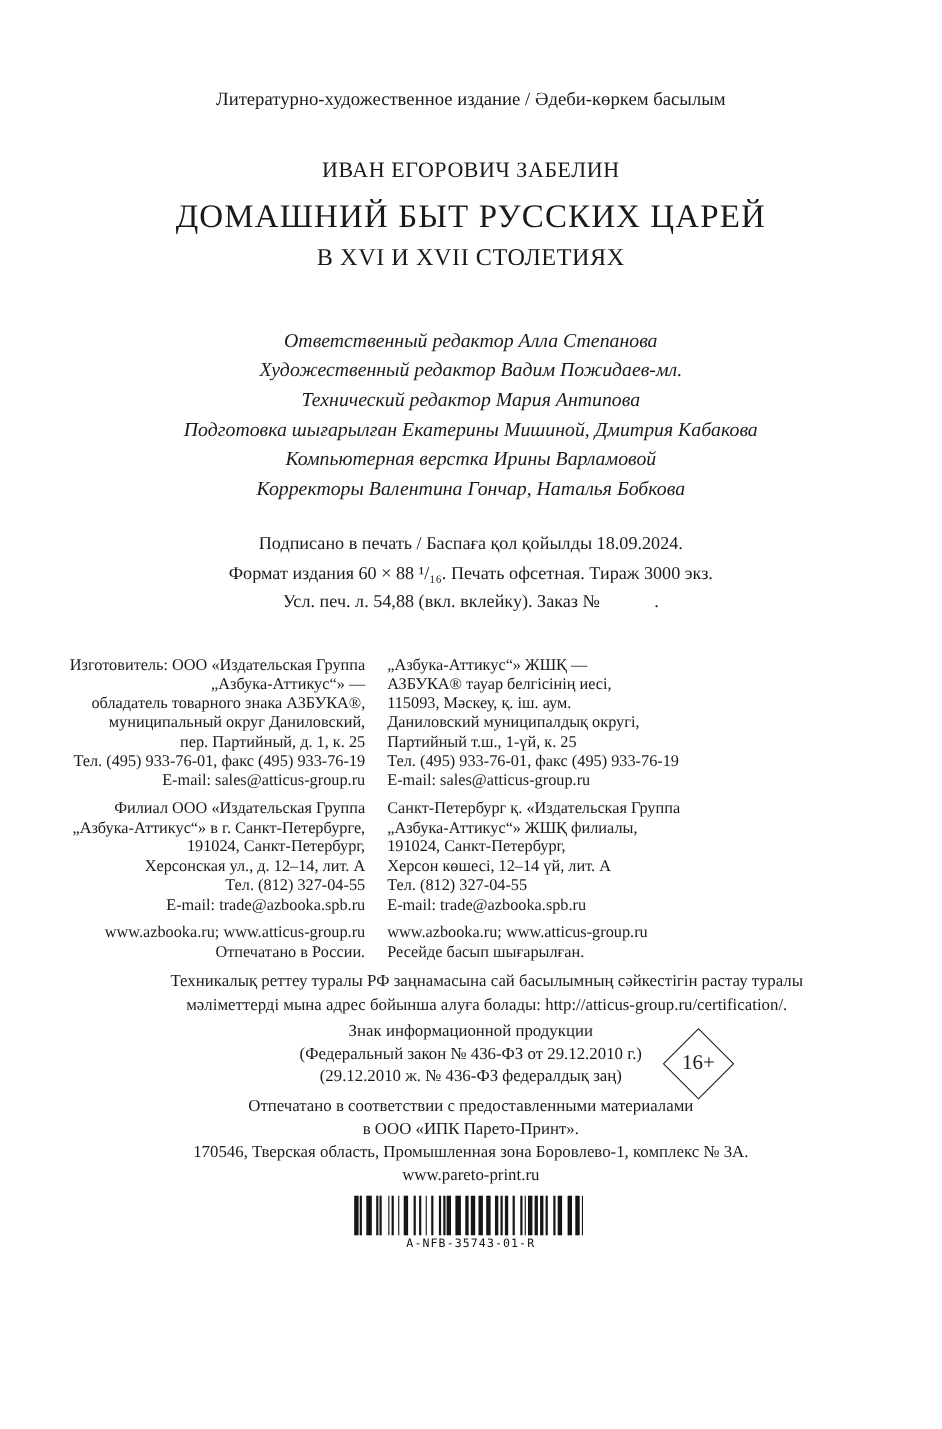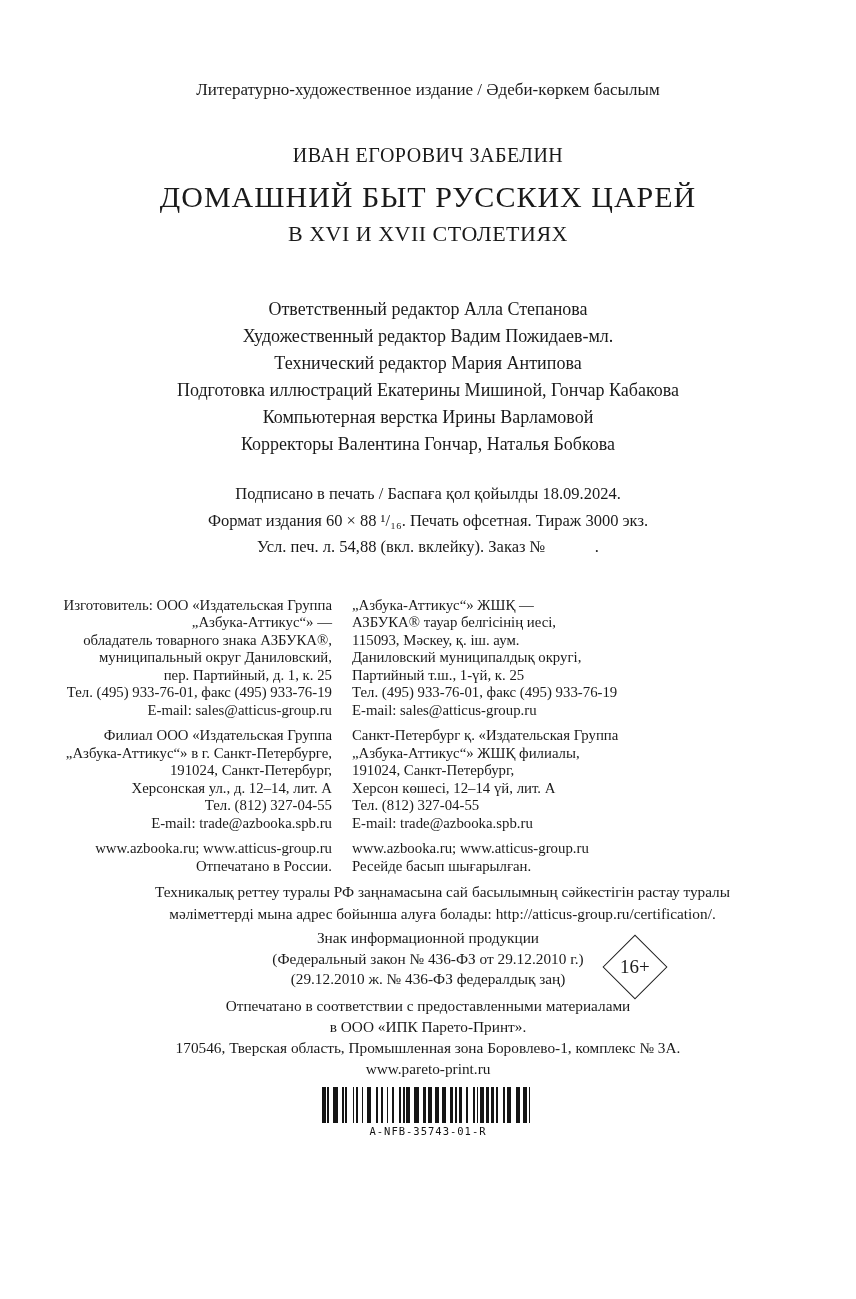--- a/index.html
+++ b/index.html
@@ -35,21 +35,21 @@
     letter-spacing: 1px;
   }
   .subtitle {
     margin-top: 4px;
     text-align: center;
     font-size: 22px;
     line-height: 28px;
     letter-spacing: 0.5px;
   }
   .credits { margin-top: 48px; text-align: center; font-size: 18px; }
-  .credits .text-line { line-height: 27px; }
+  .credits .text-line { line-height: 27px; font-style: italic; }
   .print-info { margin-top: 23px; text-align: center; font-size: 16.5px; }
   .print-info .text-line { line-height: 26.5px; }
   .columns {
     margin-top: 36px;
     display: flex;
     justify-content: flex-start;
     gap: 20px;
     font-size: 14.8px;
   }
   .col { width: 332px; }
@@ -110,21 +110,21 @@
   <div class="edition-line">Литературно-художественное издание / Әдеби-көркем басылым</div>
 
   <div class="author">ИВАН ЕГОРОВИЧ ЗАБЕЛИН</div>
   <div class="title">ДОМАШНИЙ БЫТ РУССКИХ ЦАРЕЙ</div>
   <div class="subtitle">В XVI И XVII СТОЛЕТИЯХ</div>
 
   <div class="credits">
       <div class="text-line">Ответственный редактор Алла Степанова</div>
       <div class="text-line">Художественный редактор Вадим Пожидаев-мл.</div>
       <div class="text-line">Технический редактор Мария Антипова</div>
-      <div class="text-line">Подготовка иллюстраций Екатерины Мишиной, Гончар Кабакова</div>
+      <div class="text-line">Подготовка шығарылған Екатерины Мишиной, Дмитрия Кабакова</div>
       <div class="text-line">Компьютерная верстка Ирины Варламовой</div>
       <div class="text-line">Корректоры Валентина Гончар, Наталья Бобкова</div>
     </div>
 
   <div class="print-info">
       <div class="text-line">Подписано в печать / Баспаға қол қойылды 18.09.2024.</div>
       <div class="text-line">Формат издания 60 × 88 ¹/₁₆. Печать офсетная. Тираж 3000 экз.</div>
       <div class="text-line">Усл. печ. л. 54,88 (вкл. вклейку). Заказ №&nbsp;&nbsp;&nbsp;&nbsp;&nbsp;&nbsp;&nbsp;&nbsp;&nbsp;&nbsp;&nbsp;&nbsp;.</div>
     </div>
 

